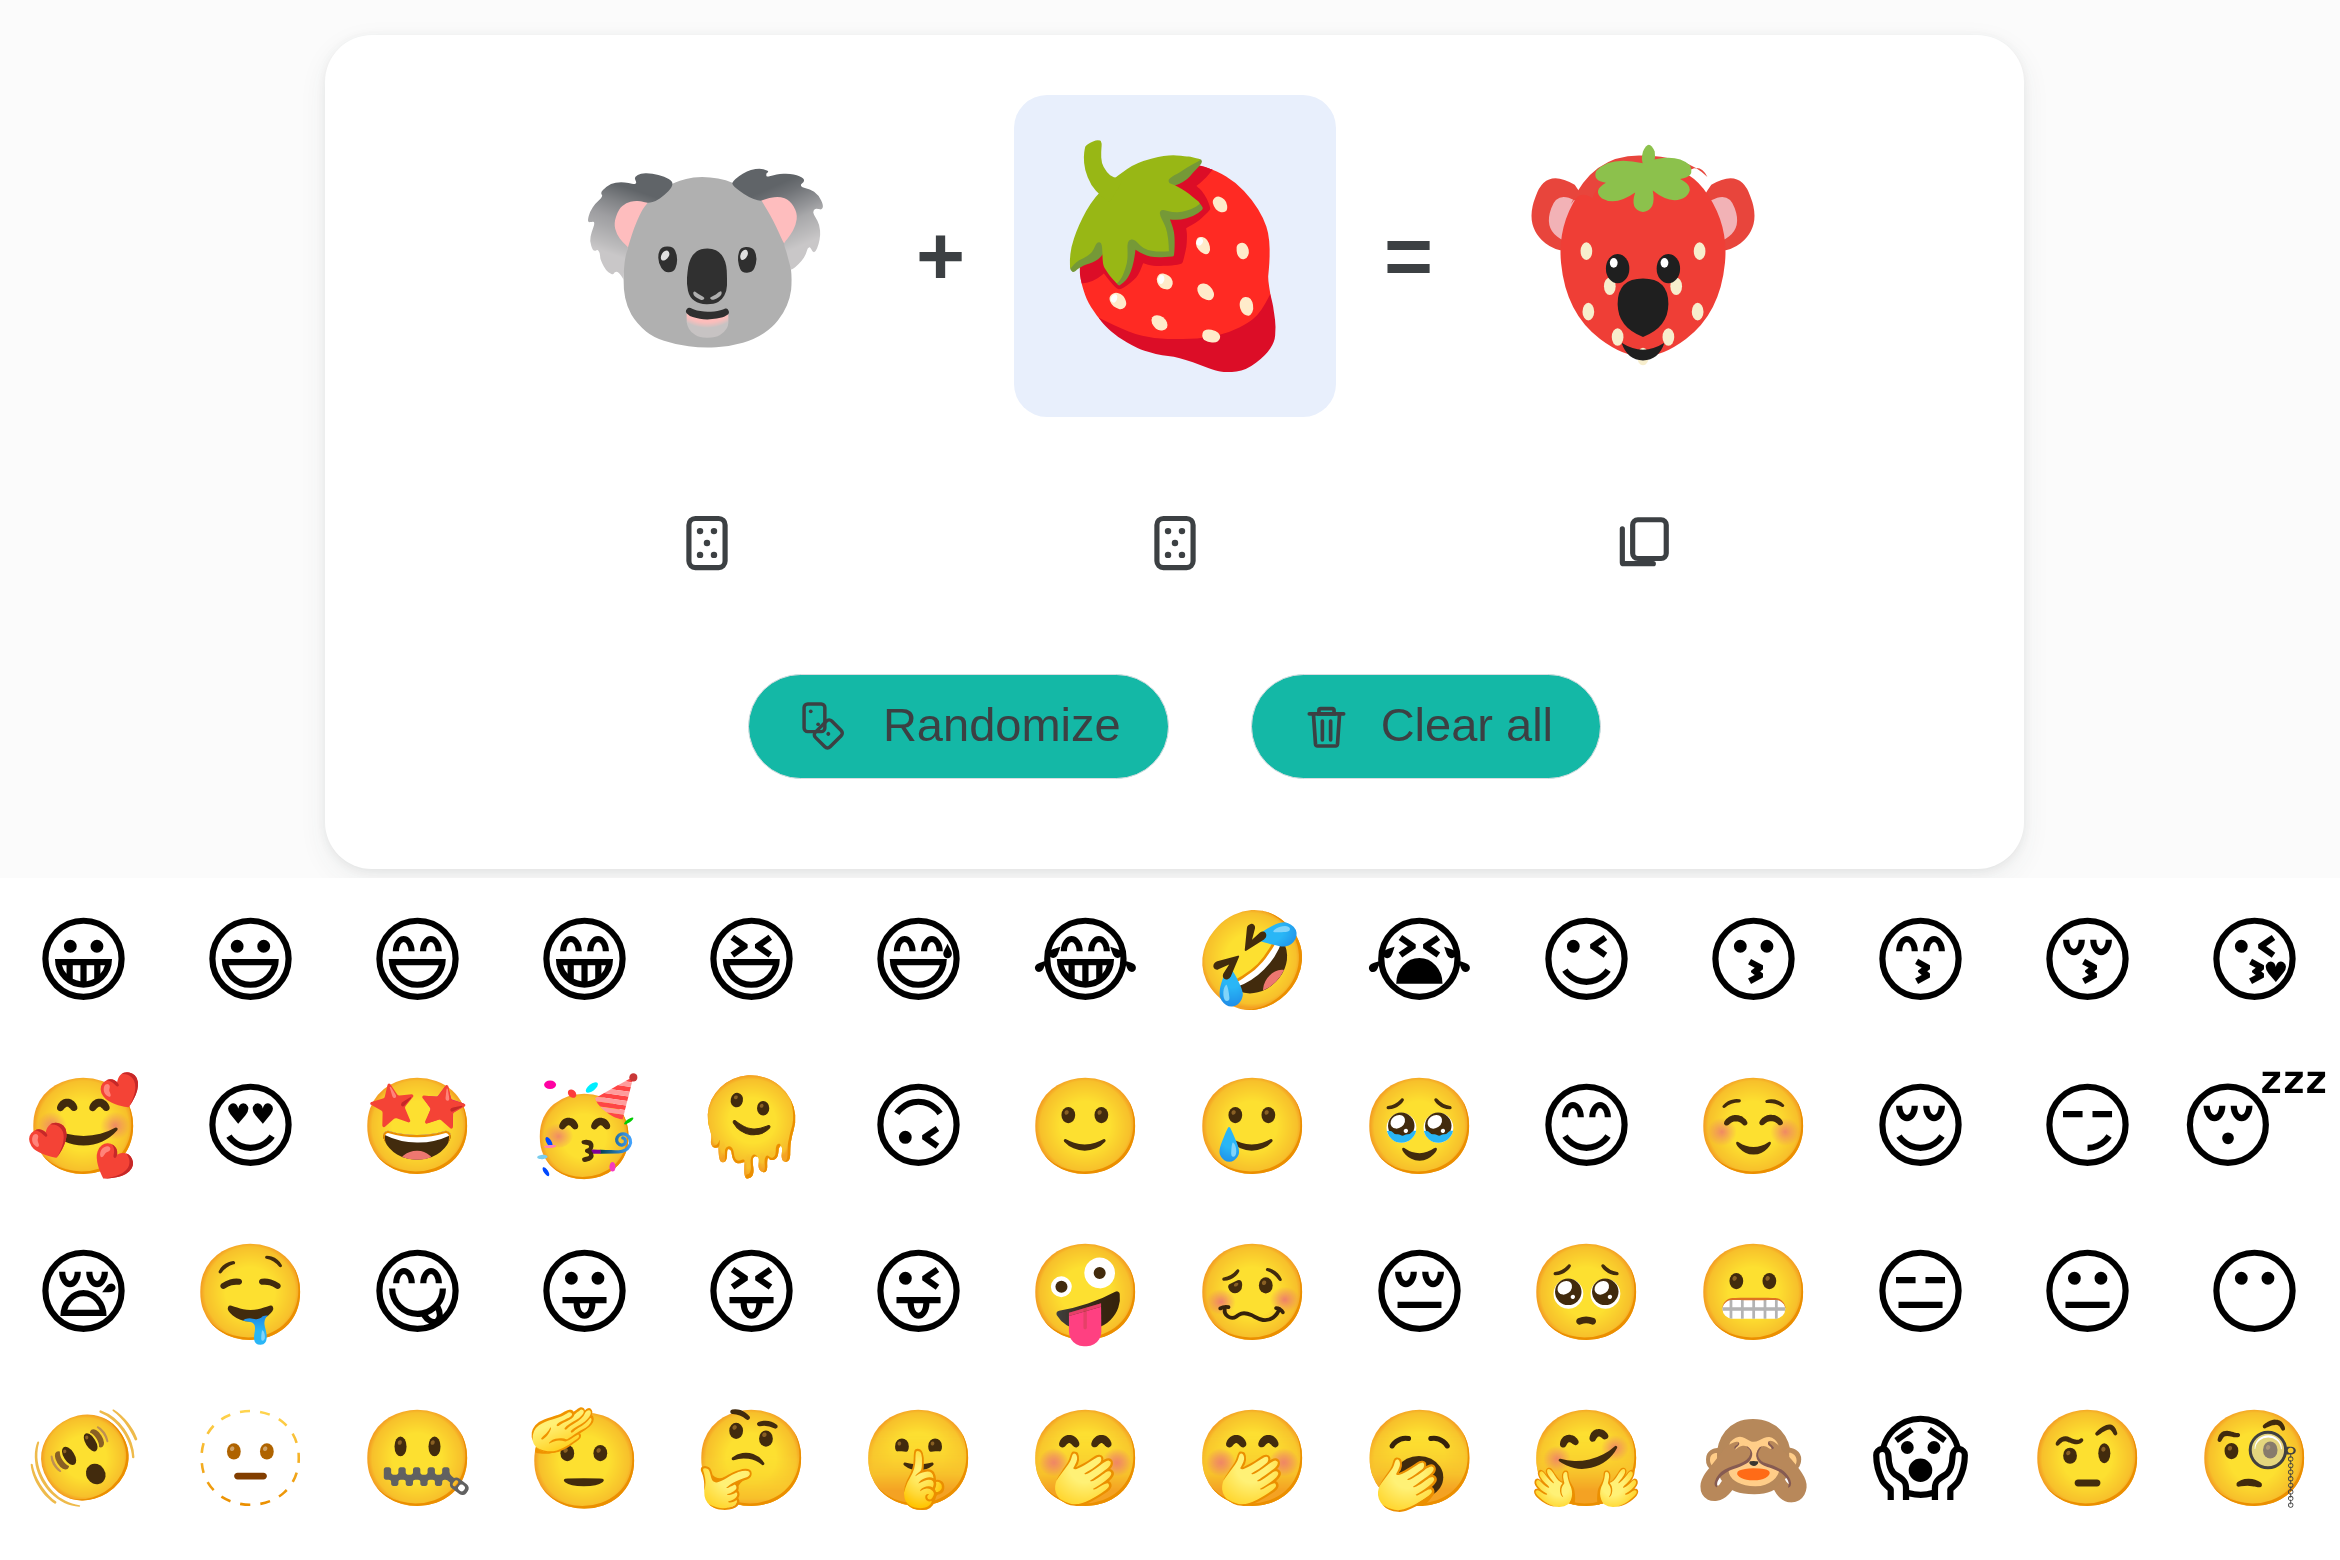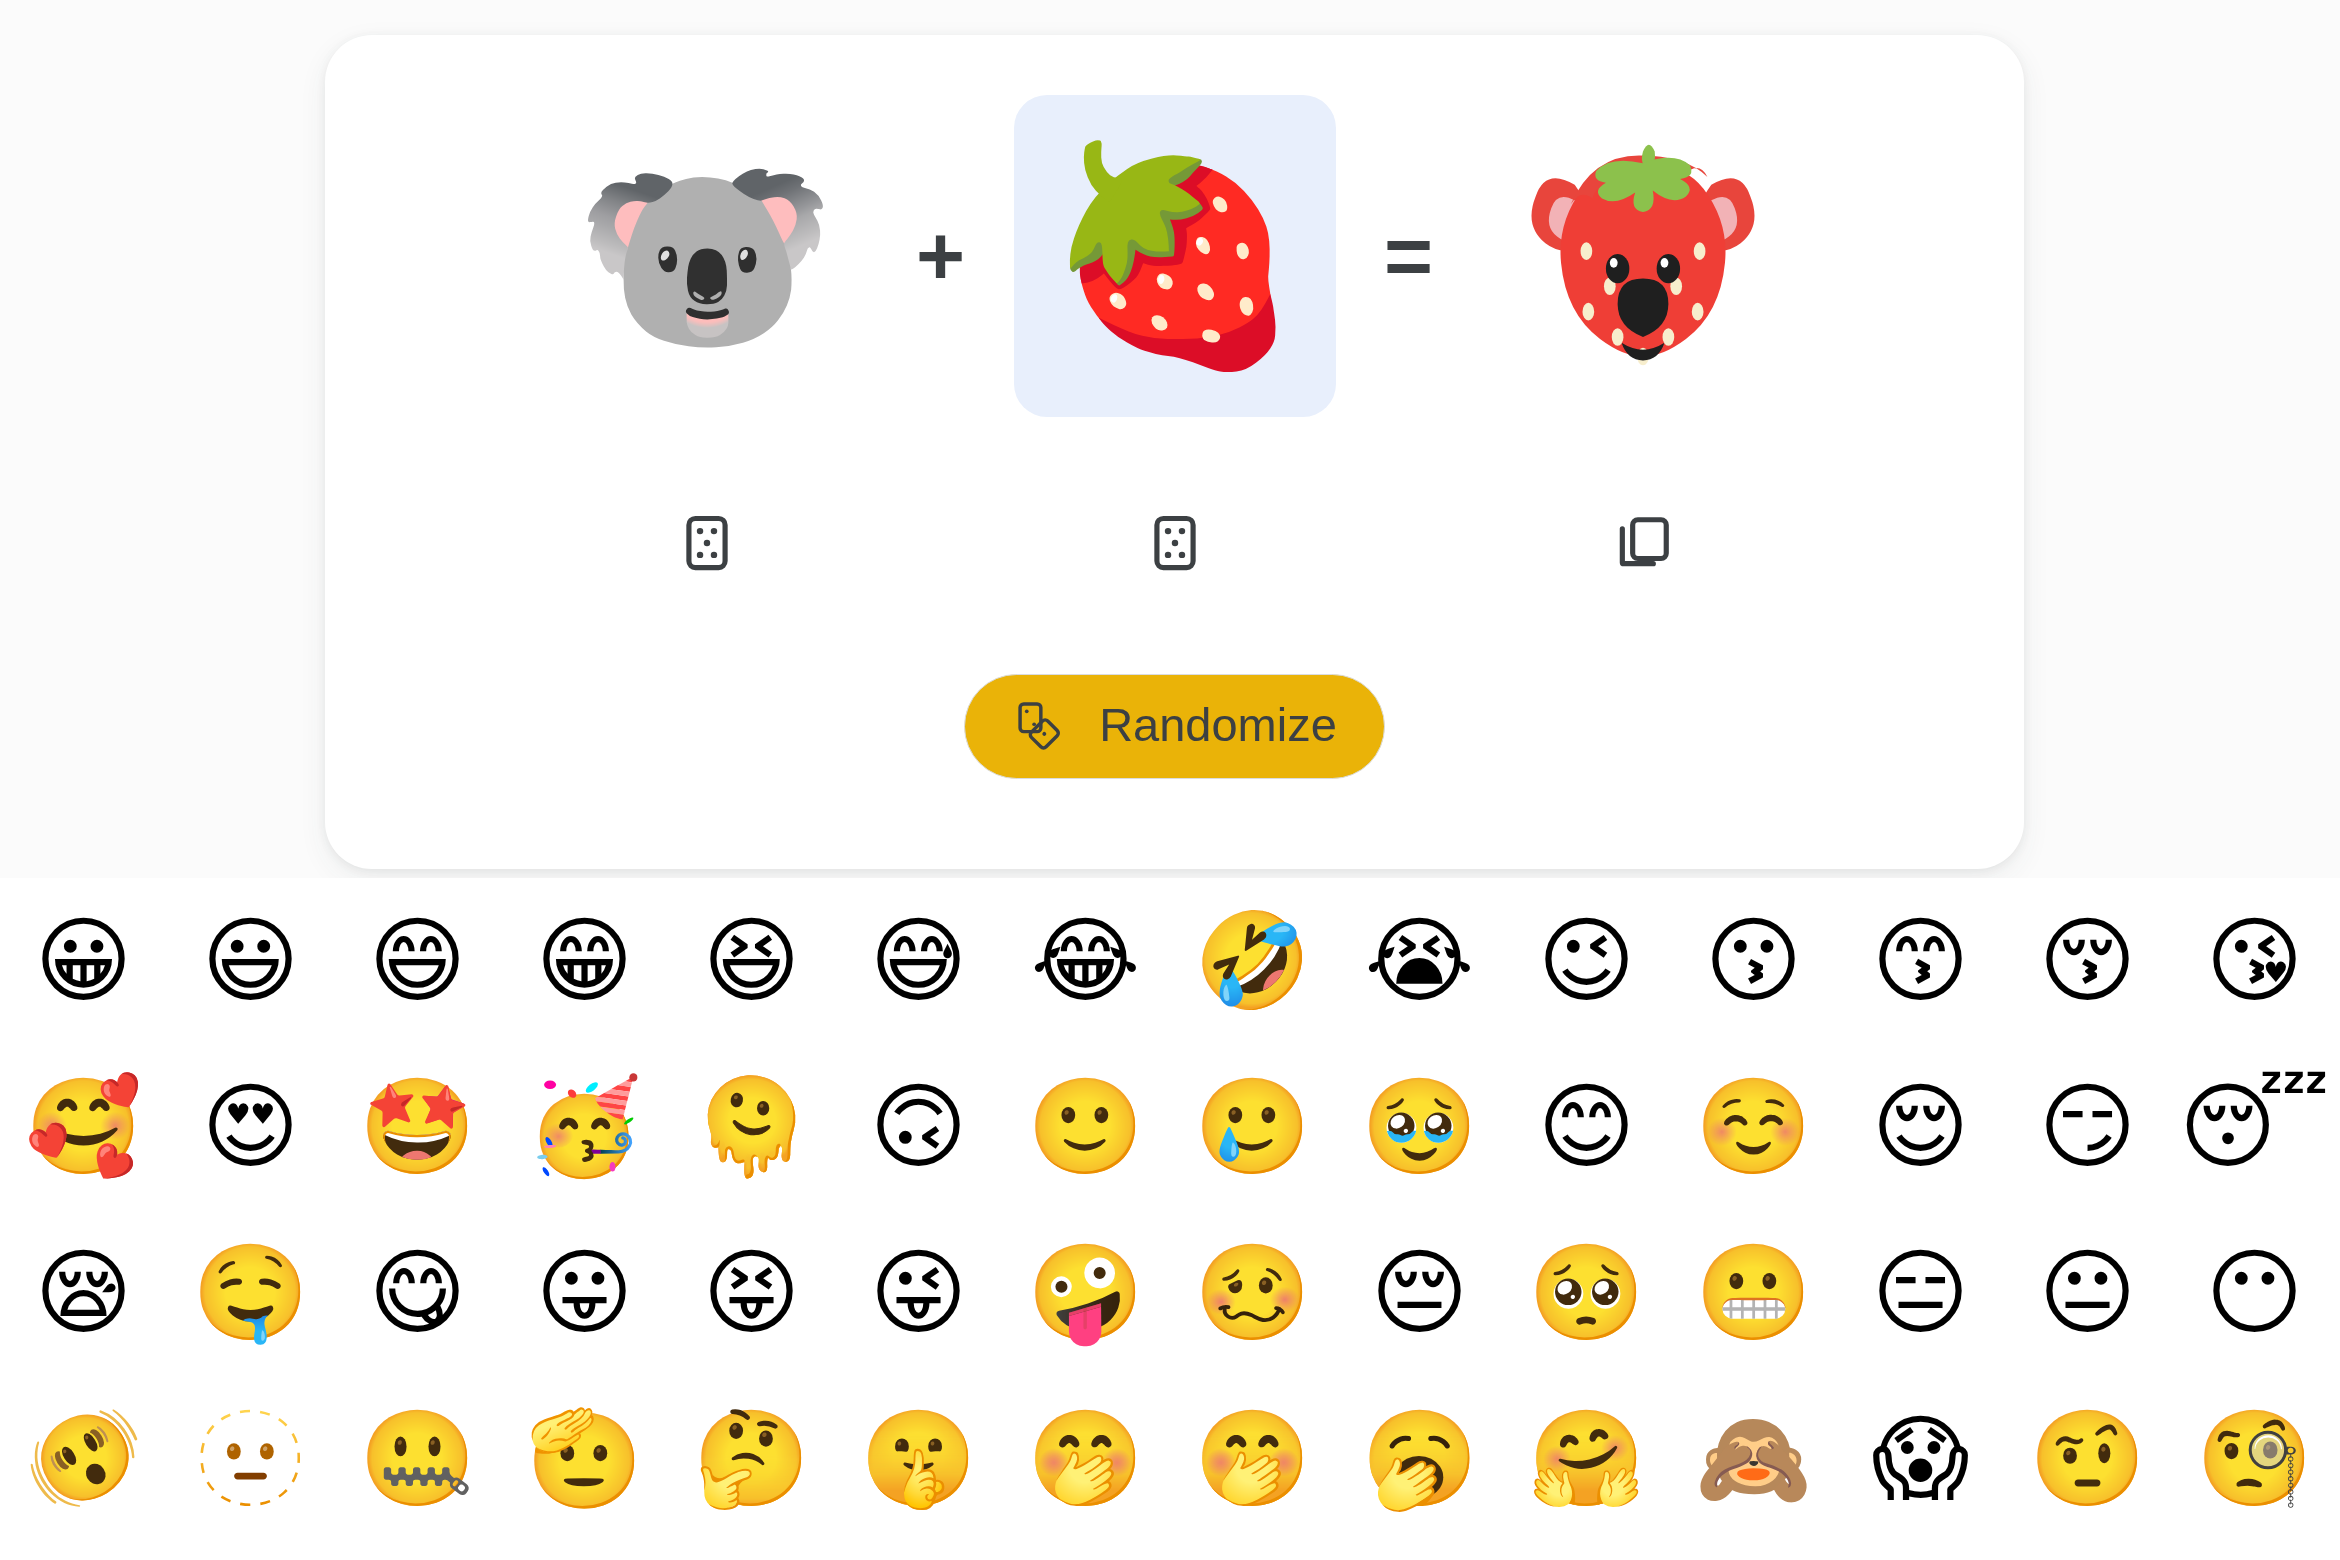--- a/index.html
+++ b/index.html
@@ -107,21 +107,21 @@
     display: flex;
     align-items: center;
     justify-content: center;
     gap: 82px;
   }
   .pill {
     height: 105px;
     padding: 0 47px;
     border: 1px solid #dadce0;
     border-radius: 53px;
-    background: #eab308;
+    background: #14b8a6;
     display: inline-flex;
     align-items: center;
     gap: 27px;
     cursor: pointer;
     color: #3c4043;
     font-size: 47px;
     font-family: "Liberation Sans", sans-serif;
     line-height: 1;
     white-space: nowrap;
   }
@@ -310,20 +310,29 @@
         <circle cx="6.4" cy="6.2" r="0.8" fill="#3c4043" stroke="none"></circle>
         <circle cx="9.6" cy="11.8" r="0.8" fill="#3c4043" stroke="none"></circle>
         <g transform="rotate(45 14 16)">
           <rect x="9.5" y="11" width="9" height="10" rx="1.6"></rect>
           <circle cx="14" cy="16" r="0.85" fill="#3c4043" stroke="none"></circle>
         </g>
       </svg>
       <span class="label">Randomize</span>
     </button>
 
+    <button class="pill">
+      <svg width="55" height="55" viewBox="0 0 24 24" fill="none" stroke="#3c4043" stroke-width="1.6" stroke-linecap="round">
+        <path d="M4.5 6.5 h15"></path>
+        <path d="M9.5 4.2 h5 a0.8 0.8 0 0 1 0.8 0.8 v1.5 h-6.6 V5 a0.8 0.8 0 0 1 0.8 -0.8z"></path>
+        <path d="M6.3 6.5 l0.9 13.2 a0.9 0.9 0 0 0 0.9 0.8 h7.8 a0.9 0.9 0 0 0 0.9 -0.8 l0.9 -13.2"></path>
+        <path d="M10.2 9.6 v8.2 M13.8 9.6 v8.2"></path>
+      </svg>
+      <span class="label">Clear all</span>
+    </button>
   </div>
 </div>
 
 <div class="picker">
   <div class="emoji-grid" id="emoji-grid">
       <div class="emoji-cell">
         <span class="emoji-glyph">😀</span>
       </div>
       <div class="emoji-cell">
         <span class="emoji-glyph">😃</span>

